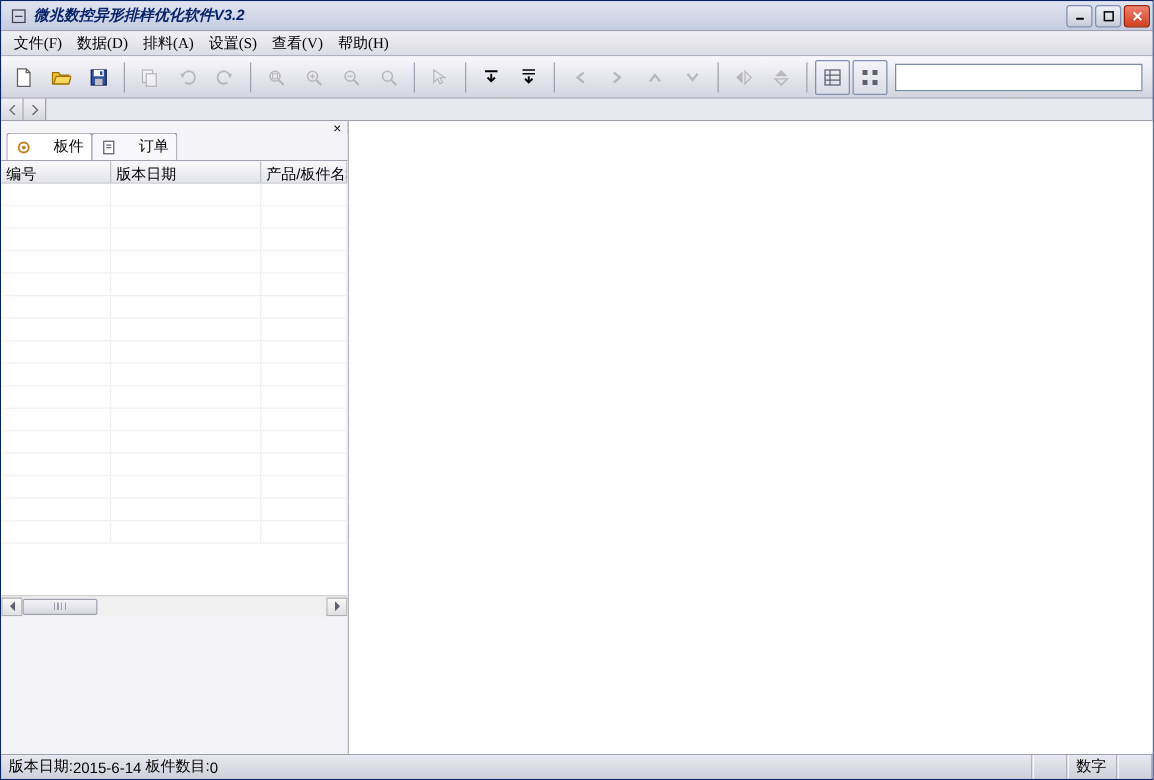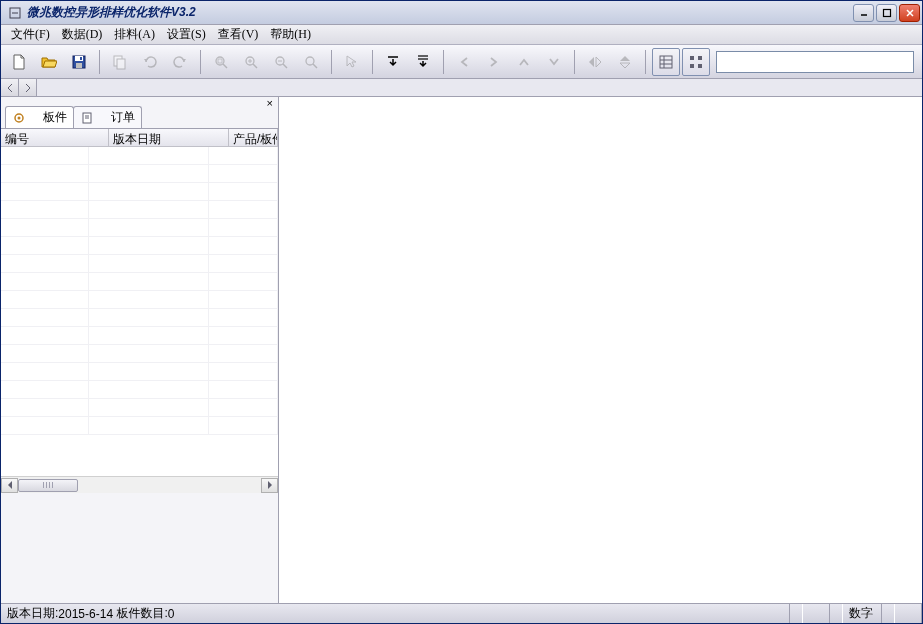--- a/index.html
+++ b/index.html
@@ -46,21 +46,21 @@
 .grid-hscroll { height: 17px; background: #f0f0f0; border-top: 1px solid #d0d0d0; display: flex; align-items: center; position: relative; }
 .hscroll-btn { width: 17px; height: 15px; background: linear-gradient(to bottom,#f8f8f8,#e0e0e0); border: 1px solid #b0b0b0; display: flex; align-items: center; justify-content: center; cursor: pointer; }
 .hscroll-track { flex: 1; height: 15px; background: #f0f0f0; position: relative; }
 .hscroll-thumb { position: absolute; left: 0; width: 60px; height: 13px; top: 1px; background: linear-gradient(to bottom,#f4f4f8,#d8d8e0); border: 1px solid #a0a0b0; border-radius: 2px; display:flex; align-items:center; justify-content:center; }
 .hscroll-thumb::after { content:""; width:10px; height:6px; background: repeating-linear-gradient(to right,#a0a0b0 0 1px, transparent 1px 3px); }
 
 .spacer-below { height: 110px; background: #f4f4f8; }
 
 .canvas { flex: 1; background: #fff; }
 
-.statusbar { height: 20px; background: linear-gradient(to bottom,#e8e8f0,#d0d0dc); border-top: 1px solid #a0a0b0; display: flex; align-items: center; font-size: 12px; gap: 12px; }
+.statusbar { height: 20px; background: linear-gradient(to bottom,#e8e8f0,#d0d0dc); border-top: 1px solid #a0a0b0; display: flex; align-items: center; font-size: 12px; }
 .status-cell { padding: 2px 6px; border-right: 1px solid #a0a0b0; height: 100%; display: flex; align-items: center; }
 .status-left { flex: 1; border-left: none; }
 .status-slot { width: 28px; border-left: 1px solid #fff; }
 .status-slot.wide { width: 40px; font-family: Liberation Mono, monospace; }
 </style>
 </head>
 <body>
 
 <div class="window">
 
@@ -279,21 +279,21 @@
                 <line x1="4" y1="4" x2="8" y2="4" stroke="#606070"></line>
                 <line x1="4" y1="6" x2="8" y2="6" stroke="#606070"></line>
               </svg>
             </span>
           <span>订单</span>
         </div>
       </div>
 
       <div class="grid-wrap">
         <div class="grid-header">
-          <div class="grid-col" style="width:108px">编号</div>
+          <div class="grid-col" style="width:88px">编号</div>
           <div class="grid-col" style="width:120px">版本日期</div>
           <div class="grid-col" style="flex:1">产品/板件名称</div>
         </div>
         <div class="grid-body">
           <div class="grid-row">
               <div class="grid-col" style="width:88px"></div>
               <div class="grid-col" style="width:120px"></div>
               <div class="grid-col" style="flex:1"></div>
             </div>
           <div class="grid-row">

